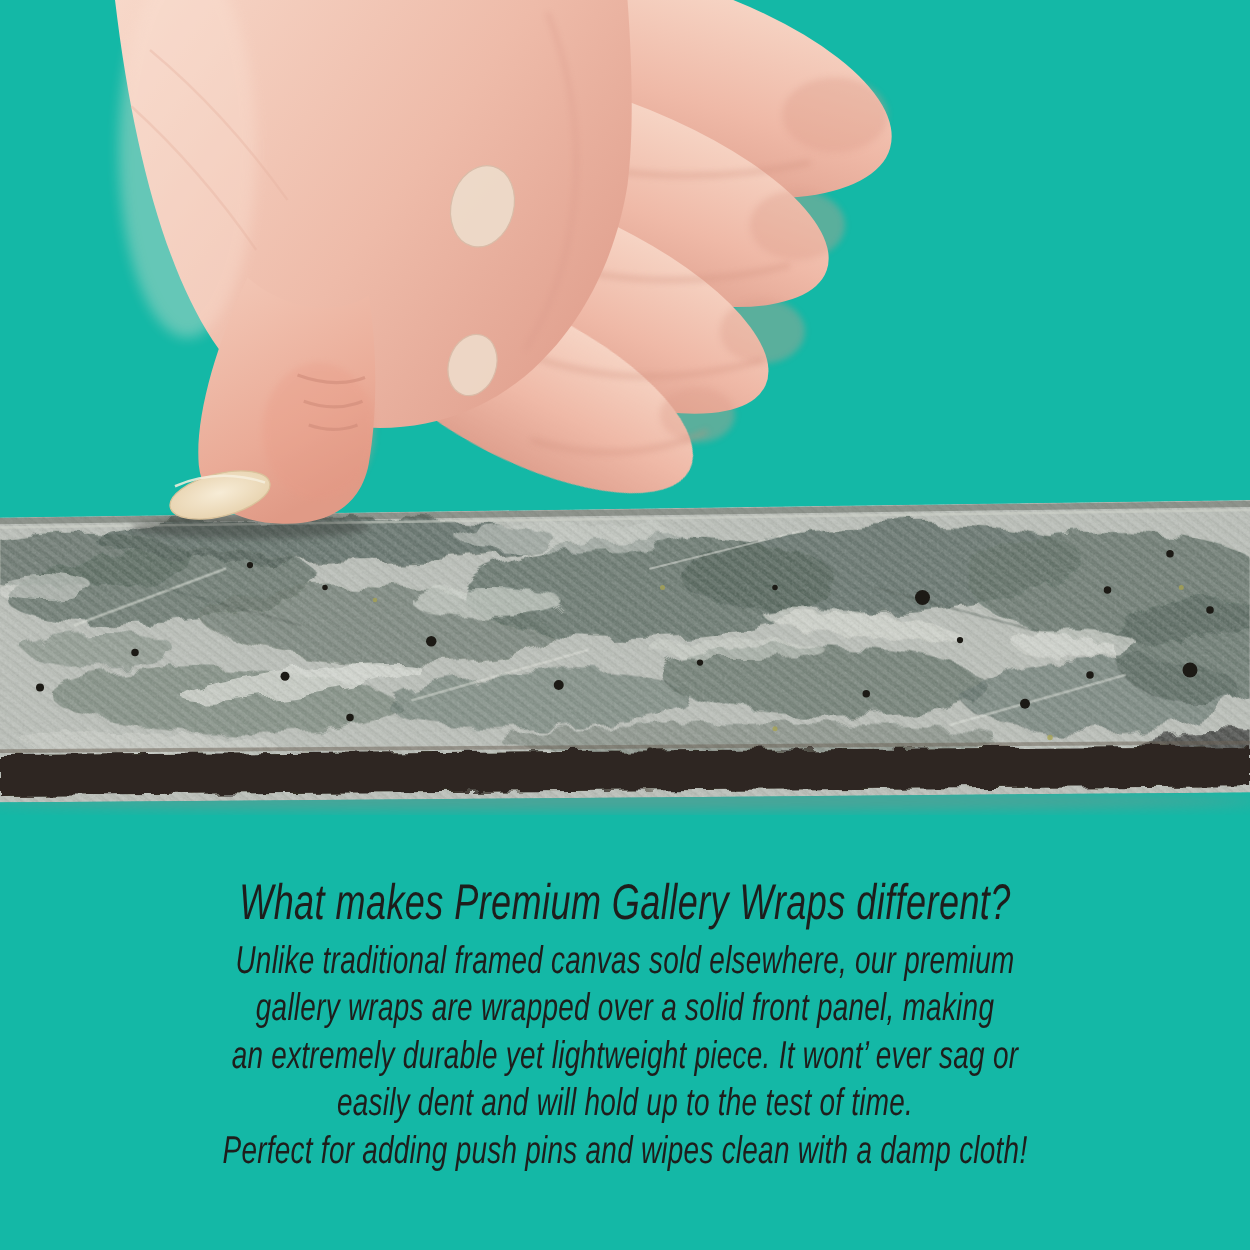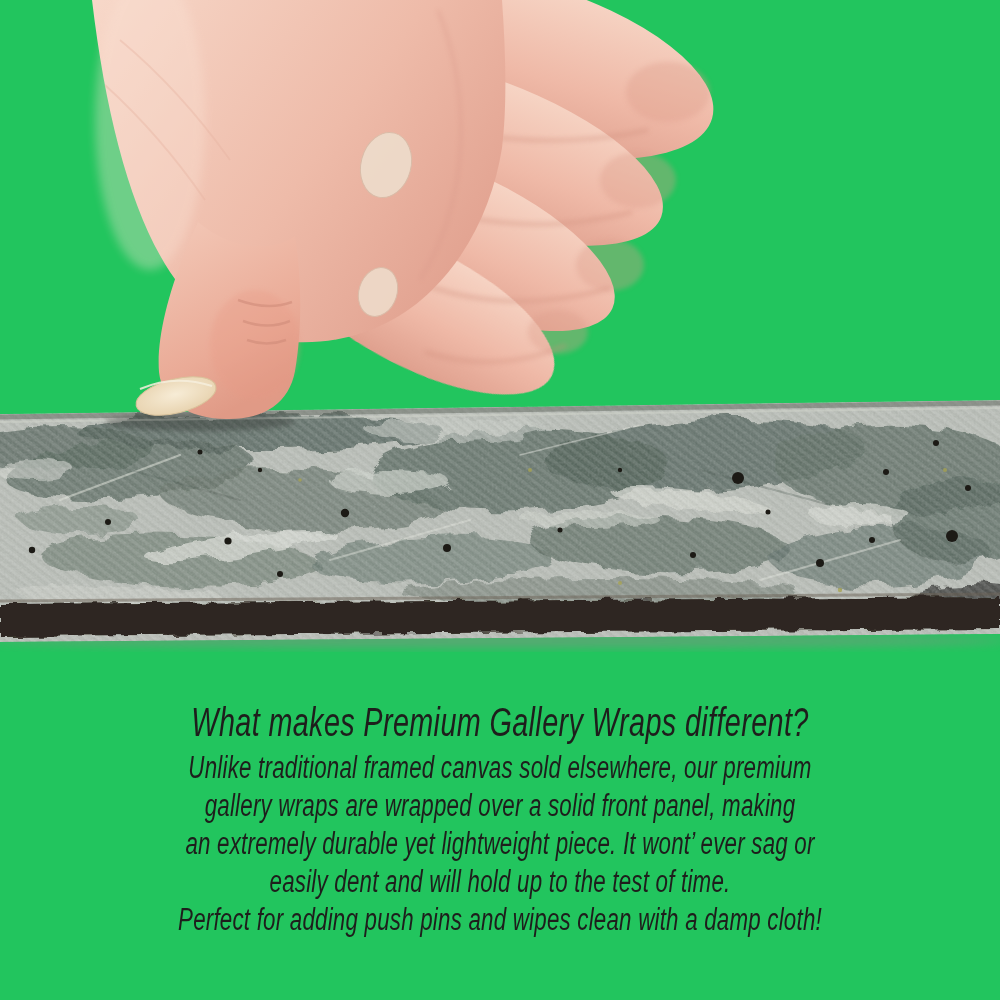--- a/index.html
+++ b/index.html
@@ -1,19 +1,19 @@
 <!DOCTYPE html>
 <html><head>
 <meta charset="utf-8">
 <style>
   html,body{margin:0;padding:0;background:#ffffff;}
   .page{
     position:relative;
     width:1000px;height:1000px;
-    background:#22c55e;
+    background:#14b8a6;
     overflow:hidden;
     font-family:"Liberation Sans", sans-serif;
   }
   .photo{
     position:absolute;top:0;left:0;width:1000px;height:652px;
   }
   .copy{
     position:absolute;top:699px;left:0;width:1000px;
     text-align:center;
     color:#1e1e1c;

